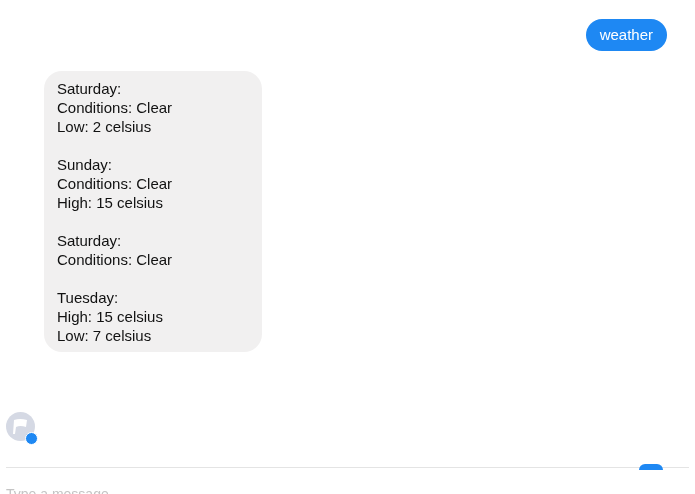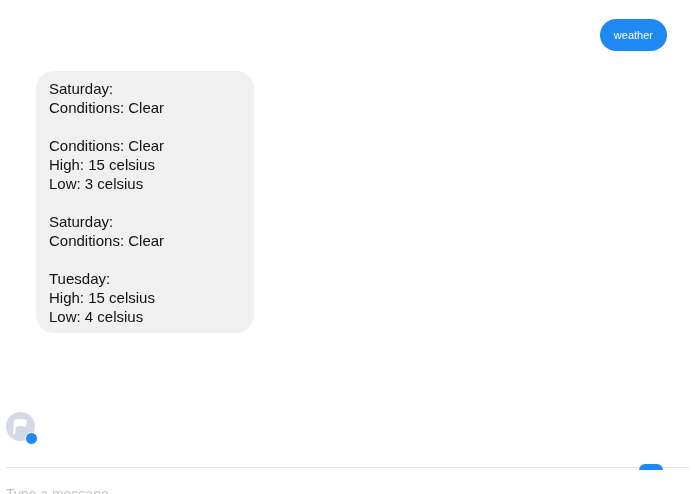--- a/index.html
+++ b/index.html
@@ -2,26 +2,26 @@
 <html><head>
 <meta charset="utf-8">
 <style>
   html, body { margin: 0; padding: 0; }
   body {
     width: 695px; height: 494px; overflow: hidden; background: #ffffff;
     font-family: "Liberation Sans", sans-serif; position: relative;
   }
   .outgoing {
     position: absolute; right: 28px; top: 19px;
-    background: #1e88f3; color: #ffffff; font-size: 11px;
+    background: #1e88f3; color: #ffffff; font-size: 15px;
     height: 32px; line-height: 32px; padding: 0 14px;
     border-radius: 16px;
   }
   .incoming {
-    position: absolute; left: 36px; top: 71px; width: 218px;
+    position: absolute; left: 44px; top: 71px; width: 218px;
     box-sizing: border-box; background: #f1f0f0; color: #111;
     border-radius: 18px; padding: 8px 4px 7px 13px;
     font-size: 15px; line-height: 19px;
   }
   .day { margin-bottom: 19px; }
   .day:last-child { margin-bottom: 0; }
   .avatar {
     position: absolute; left: 6px; top: 412px; width: 29px; height: 29px;
     border-radius: 50%; background: #d5d9e4; overflow: visible;
   }
@@ -45,34 +45,35 @@
 </style>
 </head>
 <body>
 
 <div class="outgoing">weather</div>
 
 <div class="incoming">
   <div class="day">
     <div>Saturday:</div>
     <div>Conditions: Clear</div>
+    <div>Low: 2 celsius</div>
   </div>
   <div class="day">
+    <div>Sunday:</div>
     <div>Conditions: Clear</div>
     <div>High: 15 celsius</div>
-    <div>Low: 3 celsius</div>
   </div>
   <div class="day">
     <div>Saturday:</div>
     <div>Conditions: Clear</div>
   </div>
   <div class="day">
     <div>Tuesday:</div>
     <div>High: 15 celsius</div>
-    <div>Low: 4 celsius</div>
+    <div>Low: 7 celsius</div>
   </div>
 </div>
 
 <div class="avatar">
   <svg width="17" height="17" viewBox="0 0 17 17">
     <path d="M2 2 Q8 0 15 2 L14 9 Q8 7 4 9 L3 16 L1 16 Z" fill="#ffffff"></path>
   </svg>
   <div class="badge"></div>
 </div>
 

